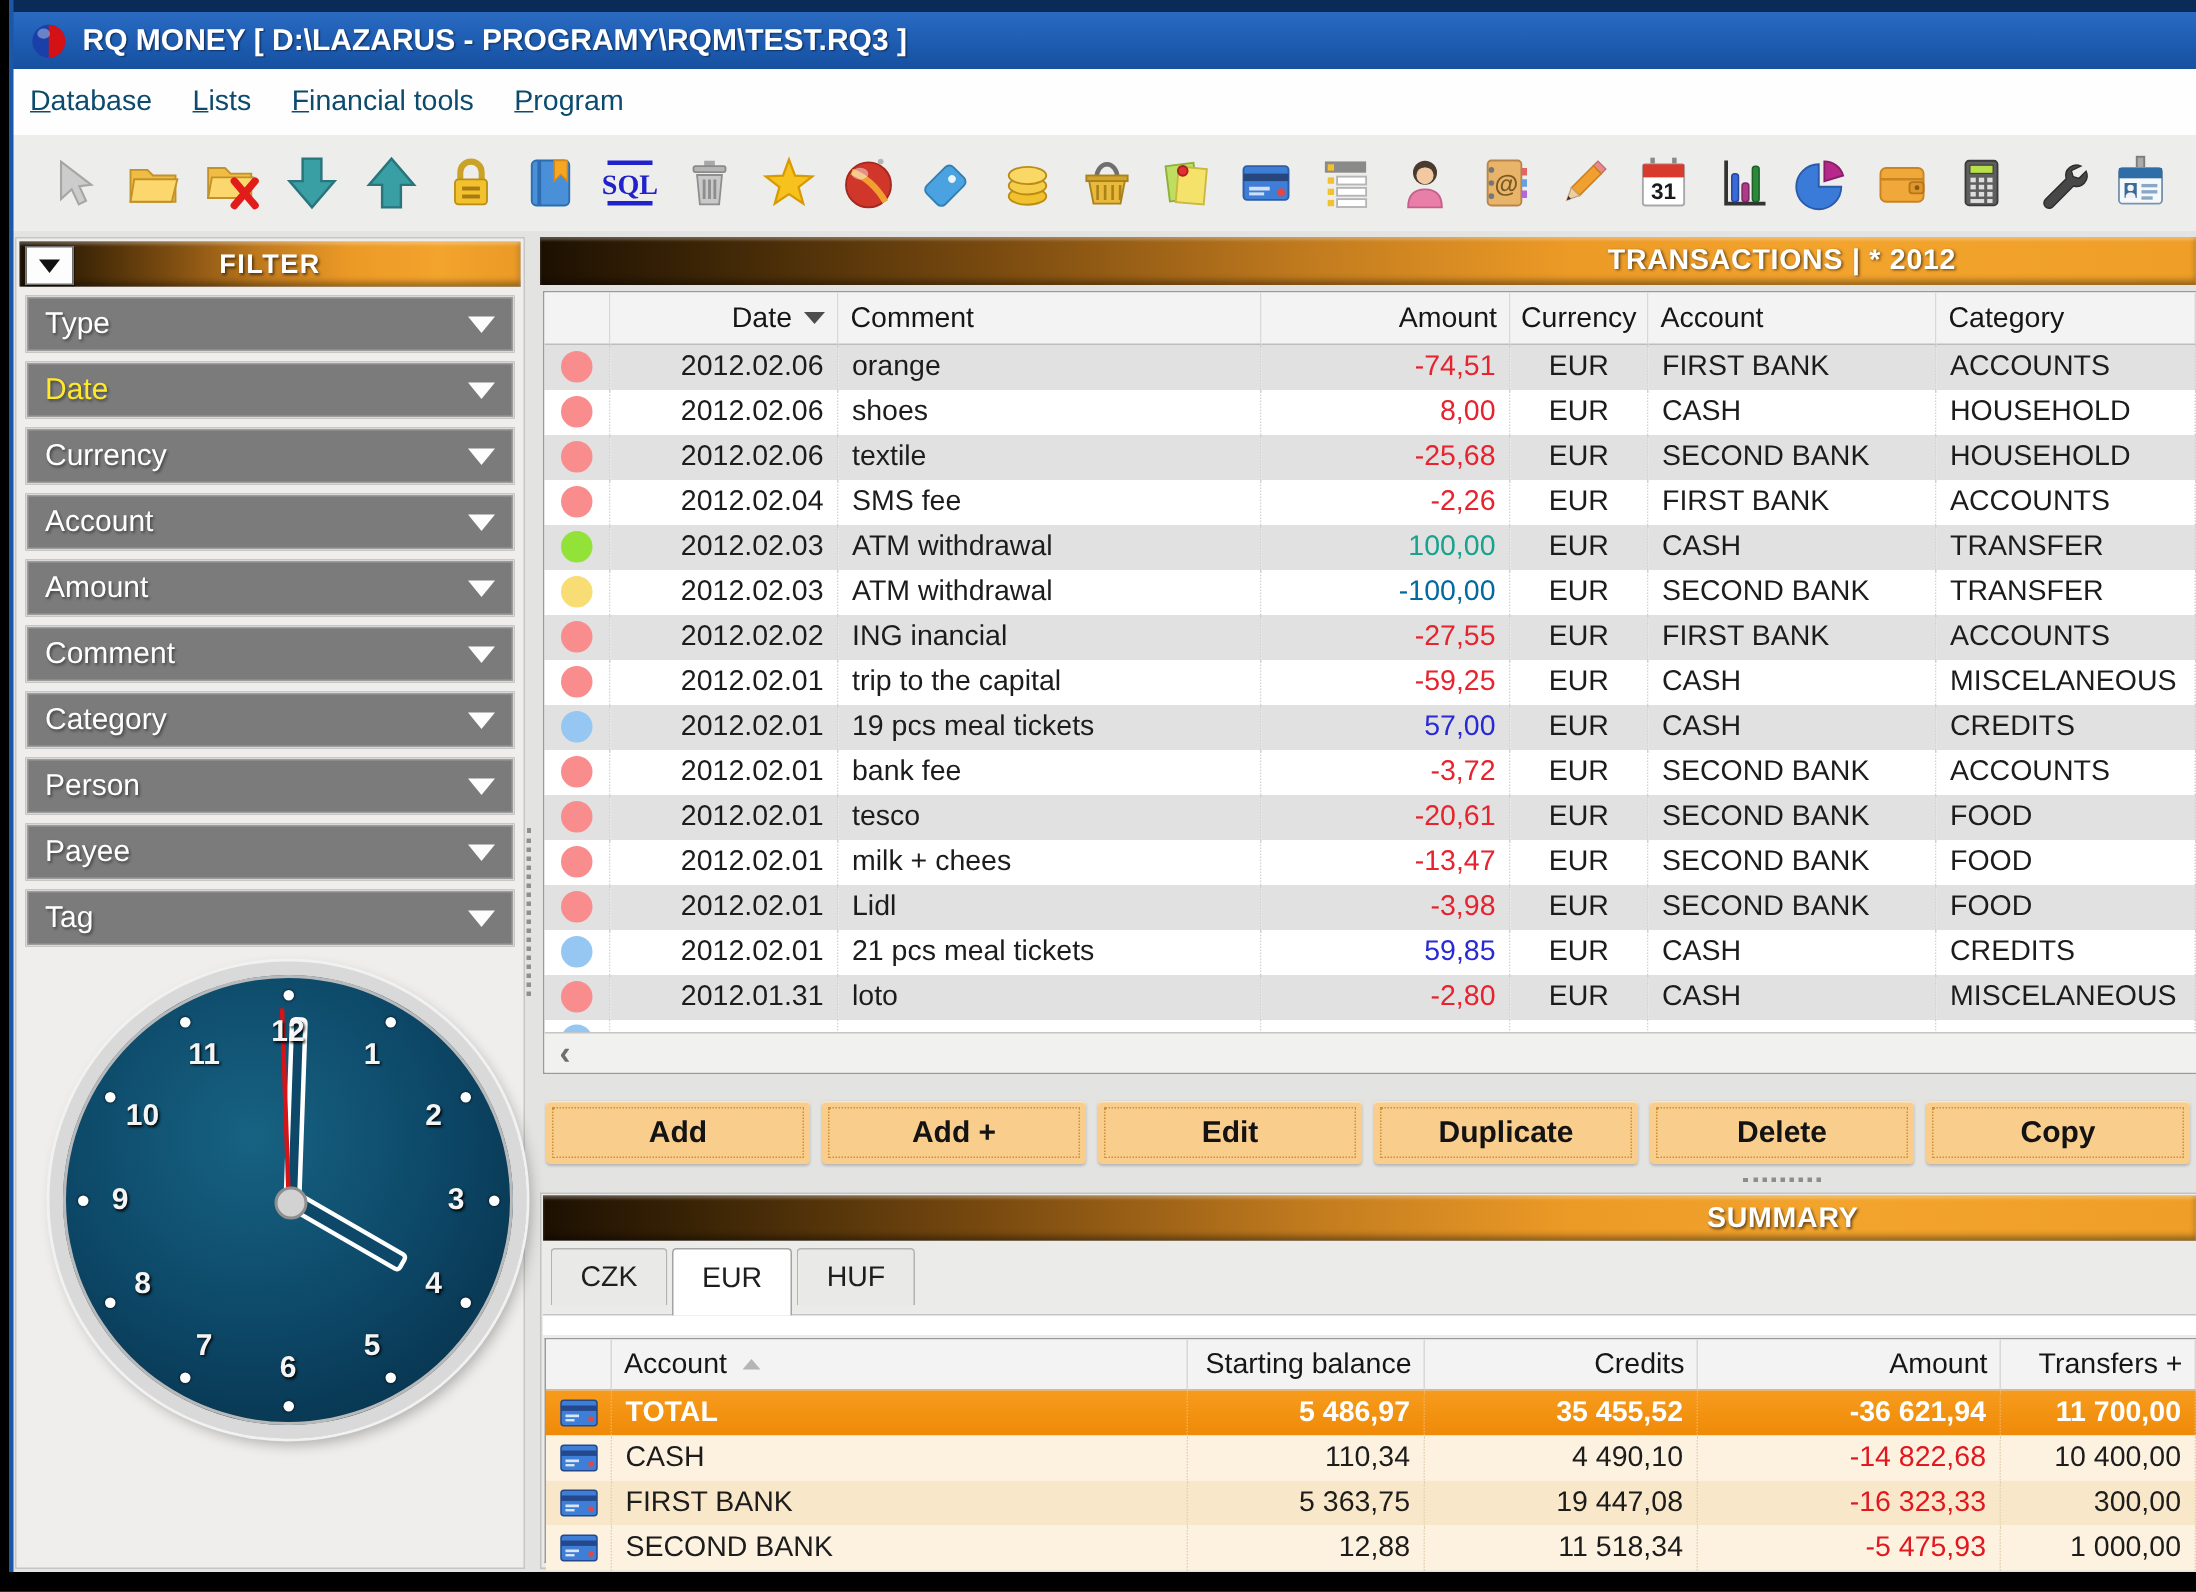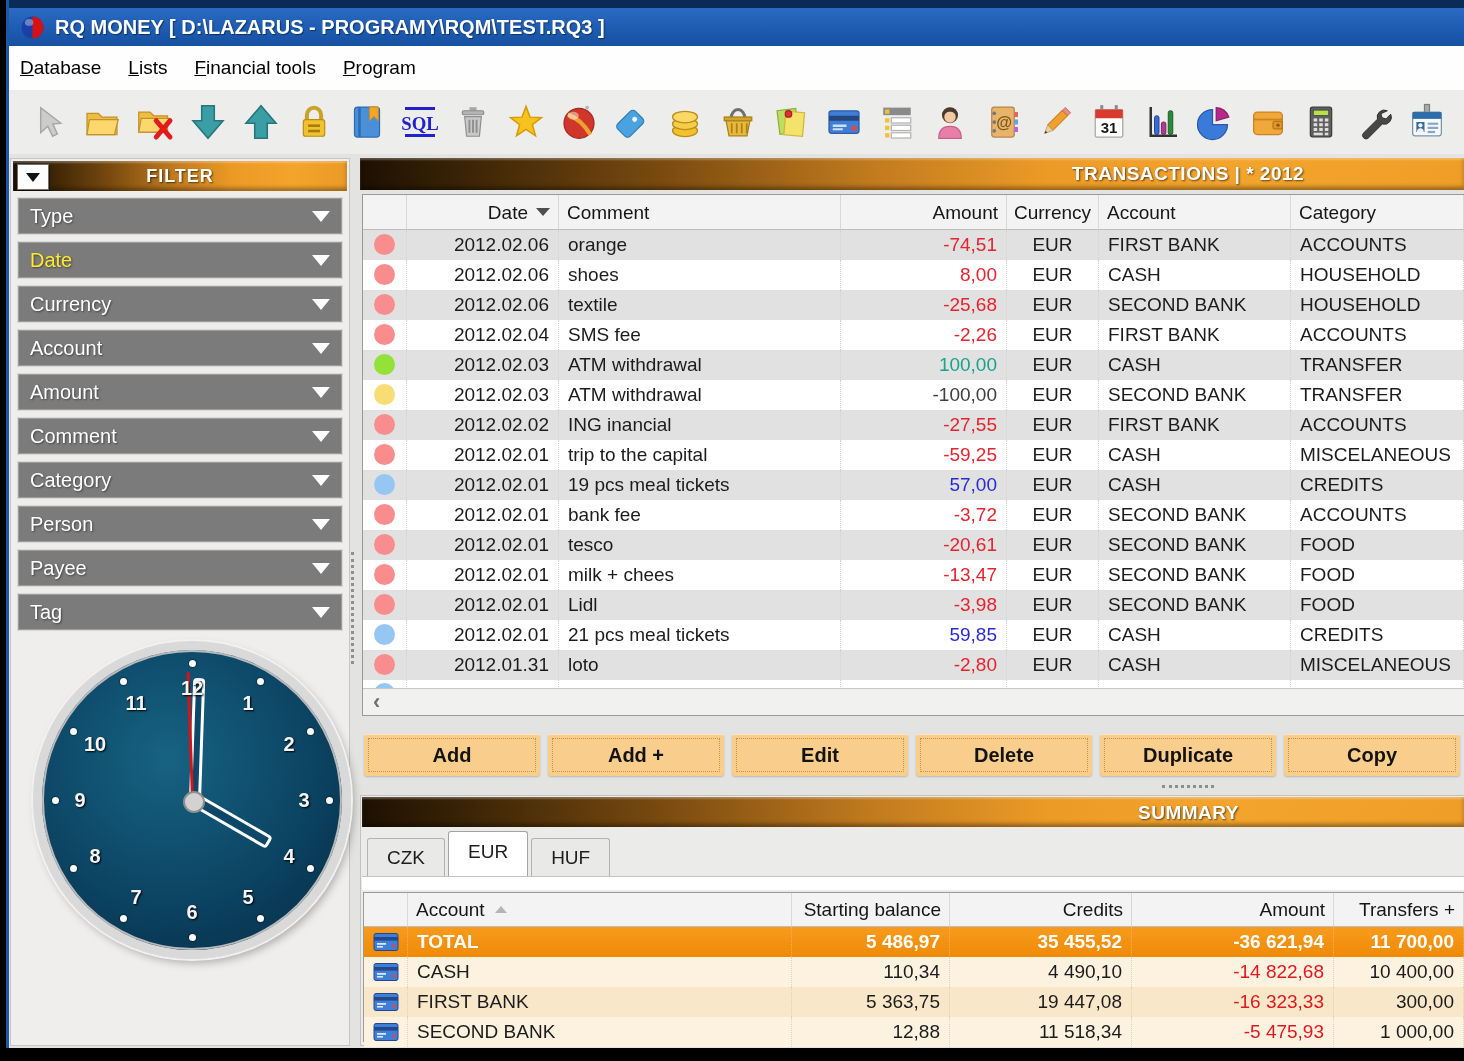--- a/index.html
+++ b/index.html
@@ -9,21 +9,21 @@
   .left-edge{position:absolute;left:0;top:0;width:3px;bottom:0;background:#1c57a8;z-index:60;}
   .top-dark{position:absolute;left:0;right:0;top:0;height:8px;background:#0a2a58;z-index:5;}
   .titlebar{position:absolute;left:0;right:0;top:8px;height:38px;
             background:linear-gradient(180deg,#2a6ac2 0%,#1d5cb1 55%,#17509f 100%);
             display:flex;align-items:center;z-index:4;}
   .app-icon{width:27px;height:27px;margin-left:13px;flex:0 0 auto;}
   .title-text{color:#fff;font-size:20px;font-weight:700;margin-left:9px;white-space:nowrap;
               text-shadow:1px 1px 1px rgba(0,0,0,.45);text-align:right;}
   .menubar{position:absolute;left:0;right:0;top:46px;height:44px;background:#fefefe;
            display:flex;align-items:center;gap:27px;padding-left:14px;}
-  .menu-item{font-size:19px;color:#000000;cursor:default;}
+  .menu-item{font-size:19px;color:#0c4a6e;cursor:default;}
   .menu-item u{text-decoration:underline;}
   .toolbar{position:absolute;left:0;right:0;top:90px;height:64px;background:#ededec;
            border-bottom:1px solid #cfcfcf;display:flex;align-items:center;gap:11px;padding-left:22px;}
   .tool{width:42px;height:42px;display:flex;align-items:center;justify-content:center;flex:0 0 auto;}
   .tool svg{display:block;}
   .content{position:absolute;left:0;right:0;top:154px;bottom:0;background:#e3e3e2;}
 
   
   .filter-panel{position:absolute;left:4px;top:4px;width:338px;bottom:2px;background:#efeeec;
                 border:1px solid #c6c6c4;}
@@ -82,42 +82,42 @@
   .sort-up{width:0;height:0;border-left:6px solid transparent;border-right:6px solid transparent;
            border-bottom:7px solid #b5b5b5;margin-left:10px;}
   .tx-row{height:30px;}
   .tx-row.stripe .cell{background:#e1e1e1;}
   .cell{font-size:19px;line-height:30px;color:#1c1c1c;padding:0 9px;white-space:nowrap;overflow:hidden;
         border-right:1px dotted #d2d2d2;background:#fff;}
   .cell.r{text-align:right;} .cell.c{text-align:center;}
   .dot{display:block;width:21px;height:21px;border-radius:50%;margin:4px auto 0 auto;}
   .dot-red{background:#f98d8d;} .dot-green{background:#93e238;}
   .dot-yellow{background:#f8dd74;} .dot-blue{background:#96c7f2;}
-  .amt-red{color:#e6232e;} .amt-green{color:#18a38e;} .amt-orange{color:#404040;} .amt-blue{color:#2a2ad4;}
+  .amt-red{color:#e6232e;} .amt-green{color:#18a38e;} .amt-orange{color:#0369a1;} .amt-blue{color:#2a2ad4;}
   .partial-row{height:9px;overflow:hidden;}
   .partial-row .dot{margin-top:3px;}
   .hscroll{position:absolute;left:0;right:0;bottom:0;height:26px;background:#f1f1f0;
            border-top:1px solid #c6c6c6;display:flex;align-items:center;}
   .hscroll .arr{color:#6f6f6f;font-size:22px;line-height:22px;padding-left:10px;font-weight:700;}
 
   
   .actions{position:absolute;left:358px;right:4px;top:580px;height:42px;display:grid;
            grid-template-columns:repeat(6,1fr);gap:8px;}
   .act-btn{background:#f9cd8c;border-radius:3px;outline:1px dotted #cf9038;outline-offset:-5px;
            font-size:20px;font-weight:600;color:#131313;display:flex;align-items:center;justify-content:center;
            box-shadow:0 1px 2px rgba(0,0,0,.2),inset 0 1px 0 rgba(255,255,255,.5);cursor:default;}
   .h-splitter{position:absolute;left:354px;right:0;top:629px;height:6px;}
   .h-splitter .grip{position:absolute;left:75%;transform:translateX(-50%);top:2px;width:52px;height:0;
                     border-top:3px dotted #8d8d8d;}
 
   
   .sum-panel{position:absolute;left:354px;right:0;top:641px;bottom:2px;background:#ebebea;
              border:1px solid #c2c2c0;border-right:none;}
   .sum-title-bar{position:absolute;left:1px;right:0;top:1px;height:30px;}
-  .tabs{position:absolute;left:6px;top:36px;height:44px;display:flex;gap:3px;align-items:flex-end;z-index:3;}
+  .tabs{position:absolute;left:6px;top:36px;height:44px;display:flex;gap:3px;align-items:flex-start;z-index:3;}
   .tab{height:37px;padding:0 19px;background:#e9e9e8;border:1px solid #b3b3b1;border-bottom:none;
        border-radius:3px 3px 0 0;line-height:37px;font-size:19px;color:#1e1e1e;}
   .tab.selected{height:44px;background:#fff;line-height:40px;border-color:#a3a3a1;position:relative;z-index:4;}
   .tab-strip{position:absolute;left:1px;right:0;top:80px;height:13px;background:#fff;border-top:1px solid #c4c4c2;}
   .sum-table{position:absolute;left:2px;right:0;top:96px;bottom:3px;background:#fff;
              border:1px solid #9a9a9a;border-right:none;}
   .sum-grid{display:grid;grid-template-columns:44px 384px 158px 182px 202px minmax(0,1fr);}
   .sum-row{height:30px;}
   .scell{font-size:19px;line-height:30px;color:#1c1c1c;padding:0 9px;white-space:nowrap;overflow:hidden;
          border-right:1px dotted #e2d2b2;display:flex;align-items:center;}
@@ -672,22 +672,22 @@
           <div class="hscroll">
             <span class="arr">‹</span>
           </div>
         </div>
       </div>
 
       <div class="actions">
           <div class="act-btn">Add</div>
           <div class="act-btn">Add +</div>
           <div class="act-btn">Edit</div>
+          <div class="act-btn">Duplicate</div>
           <div class="act-btn">Delete</div>
-          <div class="act-btn">Duplicate</div>
           <div class="act-btn">Copy</div>
         </div>
       <div class="h-splitter">
         <div class="grip"></div>
       </div>
 
       <div class="sum-panel">
         <div class="orange-bar sum-title-bar">
           <span class="bar-title">SUMMARY</span>
         </div>

